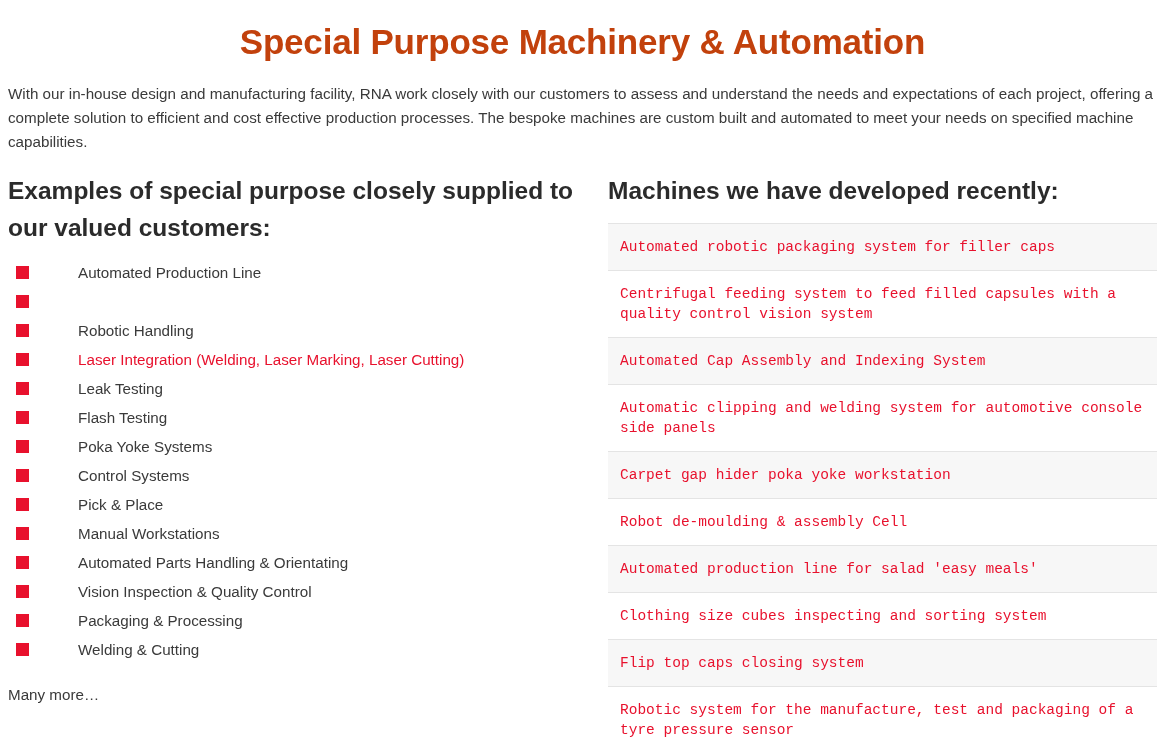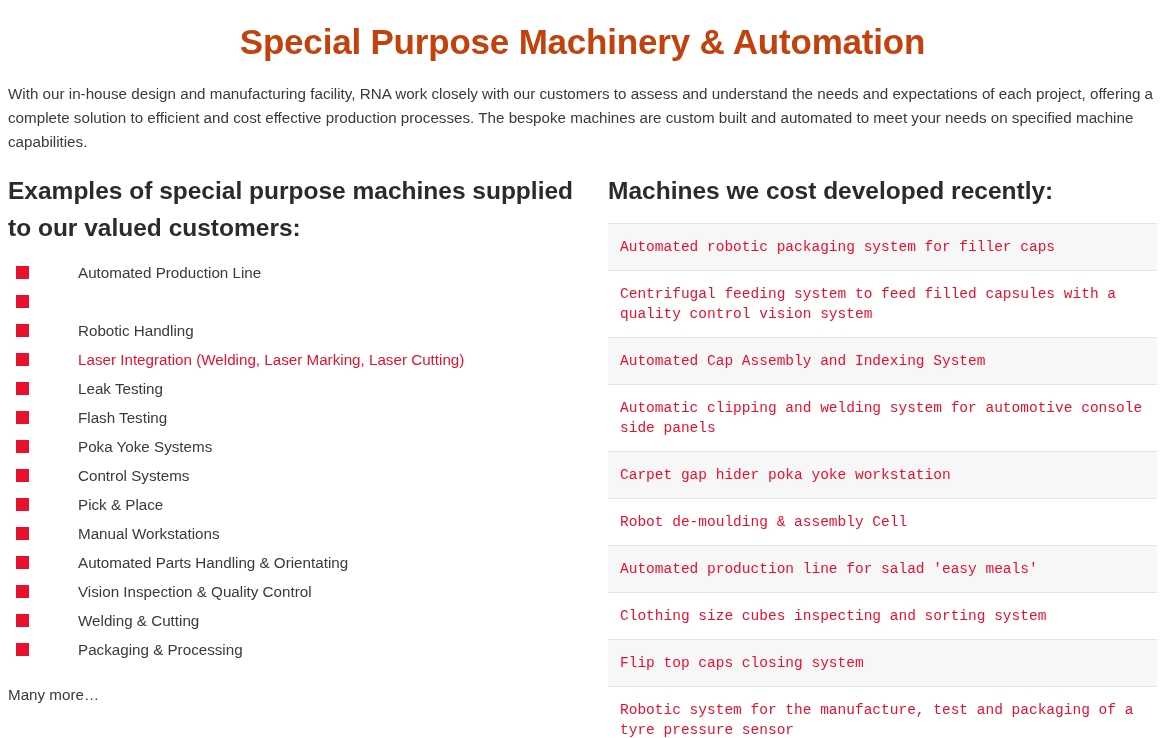--- a/index.html
+++ b/index.html
@@ -117,21 +117,21 @@
 
 <div class="page">
 
   <h1 class="page-title">Special Purpose Machinery &amp; Automation</h1>
 
   <p class="intro">With our in-house design and manufacturing facility, RNA work closely with our customers to assess and understand the needs and expectations of each project, offering a complete solution to efficient and cost effective production processes. The bespoke machines are custom built and automated to meet your needs on specified machine capabilities.</p>
 
   <div class="columns">
 
     <div class="col-left">
-      <h2 class="section-heading">Examples of special purpose machines supplied to our valued customers:</h2>
+      <h2 class="section-heading">Examples of special purpose closely supplied to our valued customers:</h2>
 
       <ul class="bullet-list">
         <li>
           <span class="bullet-box"></span>
           <span class="item-label">Automated Production Line</span>
         </li>
         <li>
           <span class="bullet-box"></span>
         </li>
         <li>
@@ -169,33 +169,33 @@
         <li>
           <span class="bullet-box"></span>
           <span class="item-label">Automated Parts Handling &amp; Orientating</span>
         </li>
         <li>
           <span class="bullet-box"></span>
           <span class="item-label">Vision Inspection &amp; Quality Control</span>
         </li>
         <li>
           <span class="bullet-box"></span>
+          <span class="item-label">Packaging &amp; Processing</span>
+        </li>
+        <li>
+          <span class="bullet-box"></span>
           <span class="item-label">Welding &amp; Cutting</span>
-        </li>
-        <li>
-          <span class="bullet-box"></span>
-          <span class="item-label">Packaging &amp; Processing</span>
         </li>
       </ul>
 
       <div class="many-more">Many more…</div>
     </div>
 
     <div class="col-right">
-      <h2 class="section-heading right">Machines we cost developed recently:</h2>
+      <h2 class="section-heading right">Machines we have developed recently:</h2>
 
       <ul class="machine-list">
         <li>
           <a href="#">Automated robotic packaging system for filler caps</a>
         </li>
         <li>
           <a href="#">Centrifugal feeding system to feed filled capsules with a quality control vision system</a>
         </li>
         <li>
           <a href="#">Automated Cap Assembly and Indexing System</a>

